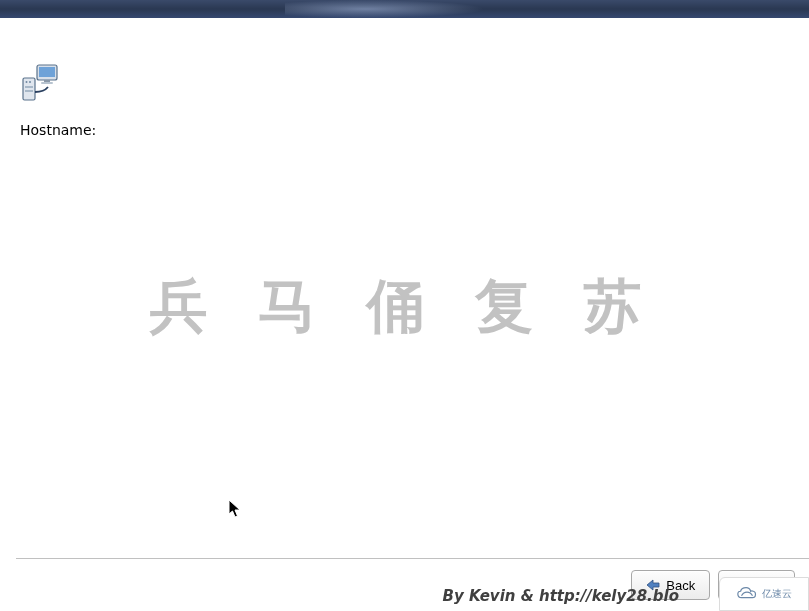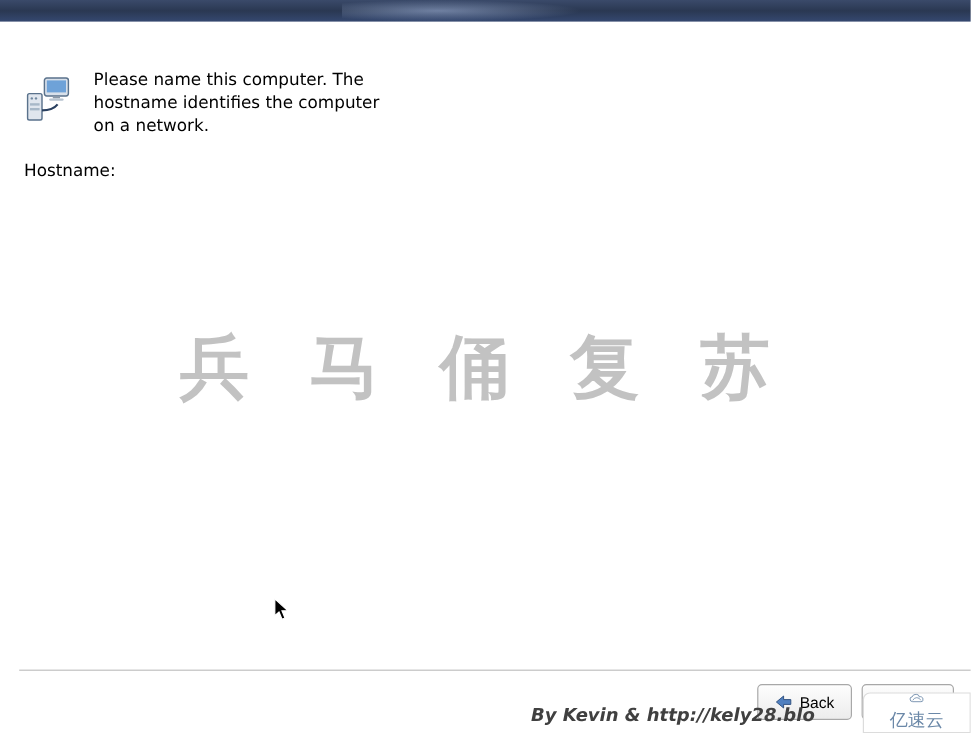--- a/index.html
+++ b/index.html
@@ -149,23 +149,22 @@
       right: 0;
       width: 90px;
       height: 34px;
       background: #fff;
       border-top-left-radius: 6px;
       border: 1px solid #dcdcdc;
       display: flex;
       align-items: center;
       justify-content: center;
       gap: 4px;
-      font-size: 15px;
+      font-size: 10px;
       color: #6b88a8;
-      flex-direction: column;
     }
     .brand-badge svg {
       width: 22px;
       height: 16px;
     }
     .cursor-arrow {
       position: absolute;
       bottom: 36px;
       left: 228px;
       pointer-events: none;
@@ -189,21 +188,20 @@
         <rect x="24" y="20" width="6" height="2" fill="#8a98a8"></rect>
         <rect x="21" y="22" width="12" height="2" rx="1" fill="#b8c4d0"></rect>
         <rect x="3" y="18" width="12" height="22" rx="1.5" fill="#e0e6ee" stroke="#5a728c" stroke-width="1.2"></rect>
         <circle cx="6.5" cy="22" r="1" fill="#7088a0"></circle>
         <circle cx="10" cy="22" r="1" fill="#7088a0"></circle>
         <rect x="5" y="26" width="8" height="2" fill="#a8b8c8"></rect>
         <rect x="5" y="30" width="8" height="2" fill="#a8b8c8"></rect>
         <path d="M 15 32 Q 24 32 28 27" stroke="#2a4060" stroke-width="1.8" fill="none"></path>
       </svg>
     </div>
-    <div class="intro-text">Please name this computer.  The hostname identifies the computer on a network.</div>
   </div>
 
   <div class="hostname-row">
     <span class="hostname-label">Hostname:</span>
   </div>
 
   <div class="watermark">兵 马 俑 复 苏</div>
 
 
   <div class="cursor-arrow">

